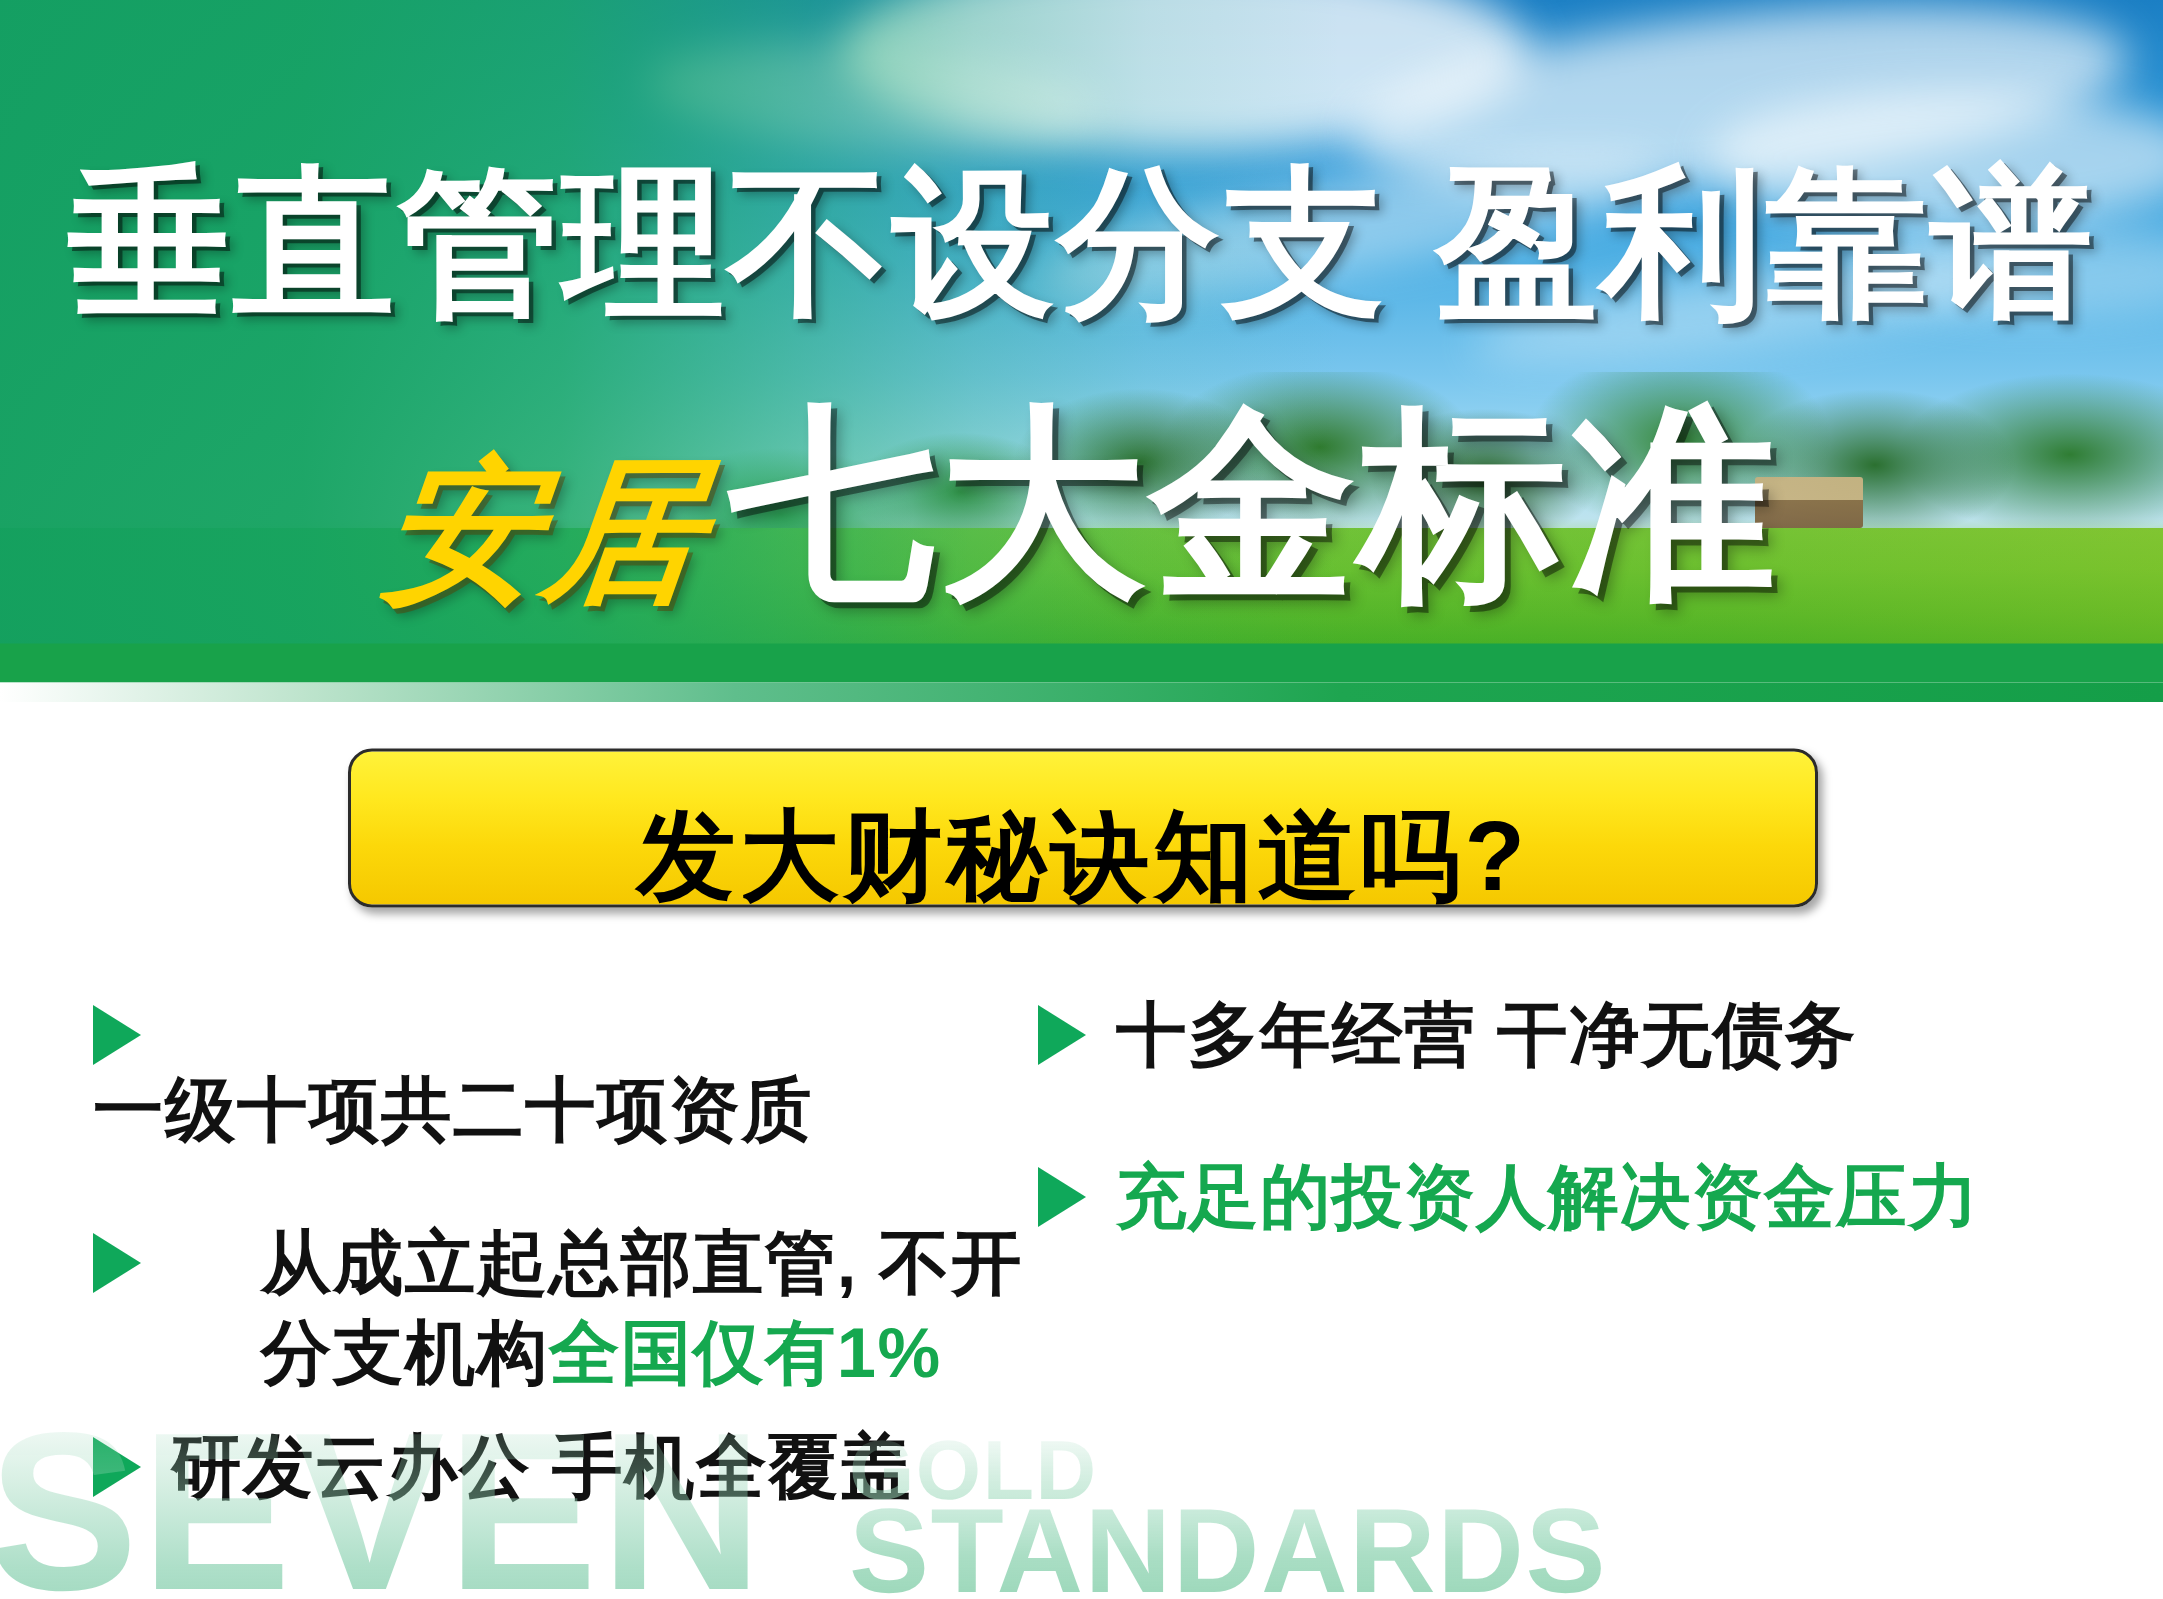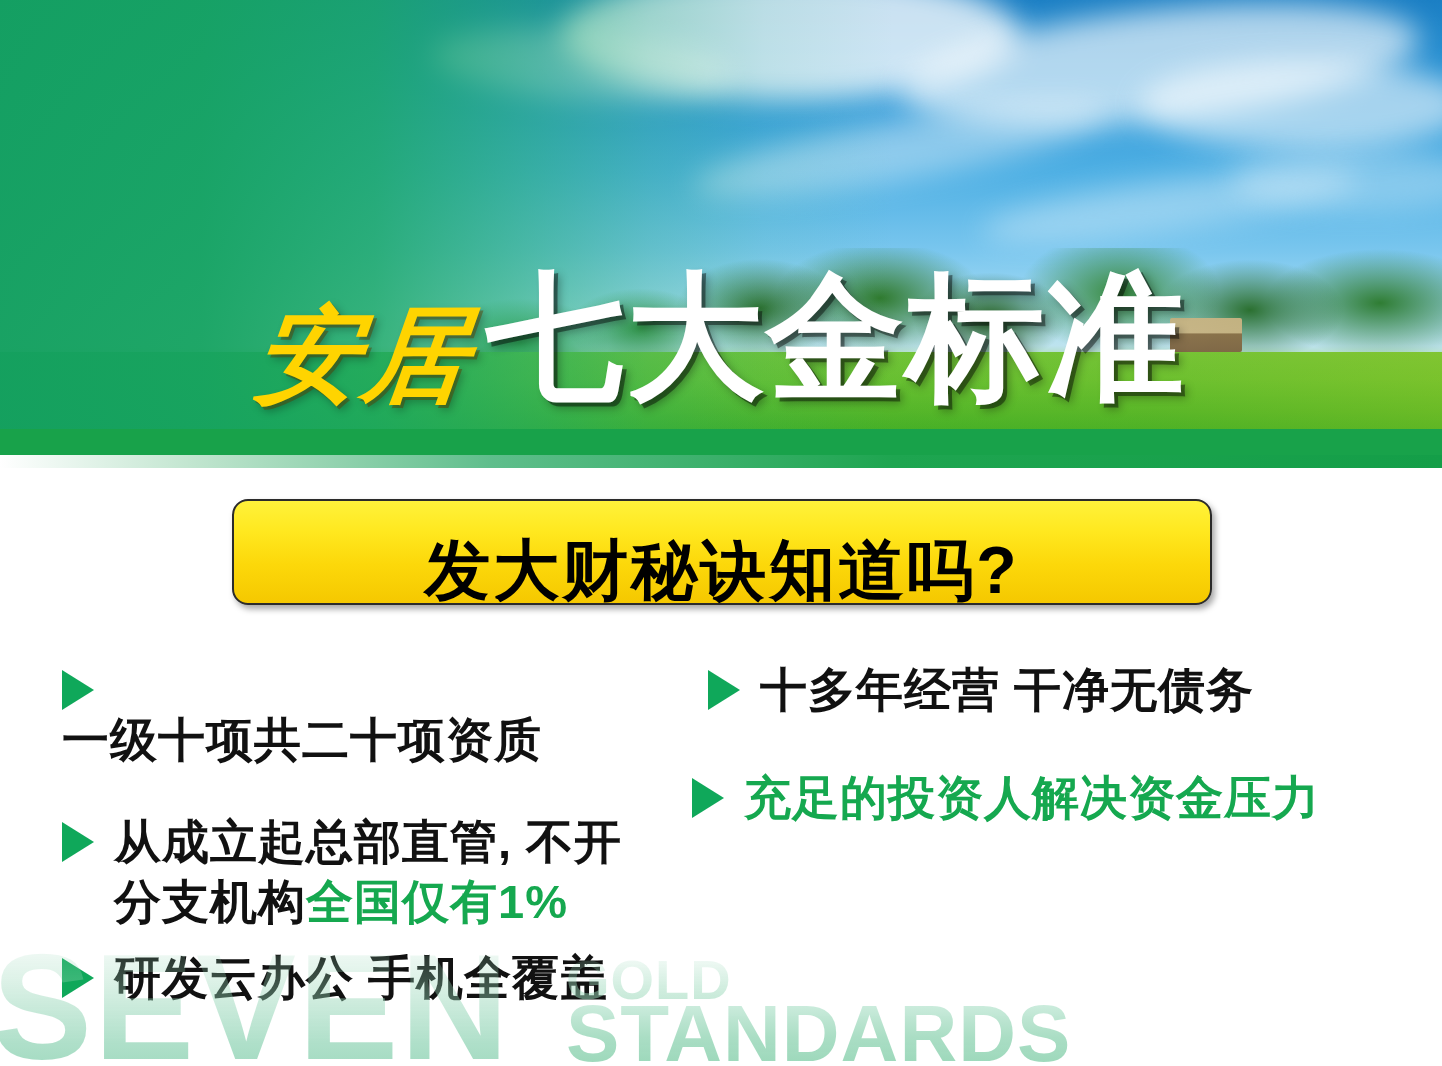--- a/index.html
+++ b/index.html
@@ -254,22 +254,22 @@
     color: #111111;
     letter-spacing: 1px;
   }
   .feature .text.green,
   .feature .text .green {
     color: #15a84f;
   }
 
   
   .row-l1 { margin-bottom: 42px; flex-direction: column; }
-  .row-l2 { margin-bottom: 16px; }
-  .row-r1 { margin-bottom: 48px; margin-left: 16px; }
+  .row-l2 { margin-bottom: 16px; justify-content: space-between; }
+  .row-r1 { margin-bottom: 48px; }
   .row-r2 { margin-bottom: 48px; }
 
   
   .watermark {
     position: absolute;
     left: 0;
     bottom: 0;
     width: 1050px;
     height: 120px;
     pointer-events: none;
@@ -376,20 +376,21 @@
     <div class="cloud c6"></div>
     <div class="cloud c7"></div>
 
     <div class="treeline"></div>
     <div class="house"></div>
     <div class="lawn"></div>
 
     <div class="hero-wash"></div>
     <div class="hero-bottom-band"></div>
 
+    <div class="headline">垂直管理不设分支 盈利靠谱</div>
 
     <div class="subline">
       <span class="subline-brand">安居</span><span class="subline-main">七大金标准</span>
     </div>
   </div>
   <div class="hero-underline"></div>
 
   <div class="question-banner">
     <span class="question-banner-text">发大财秘诀知道吗?</span>
   </div>

